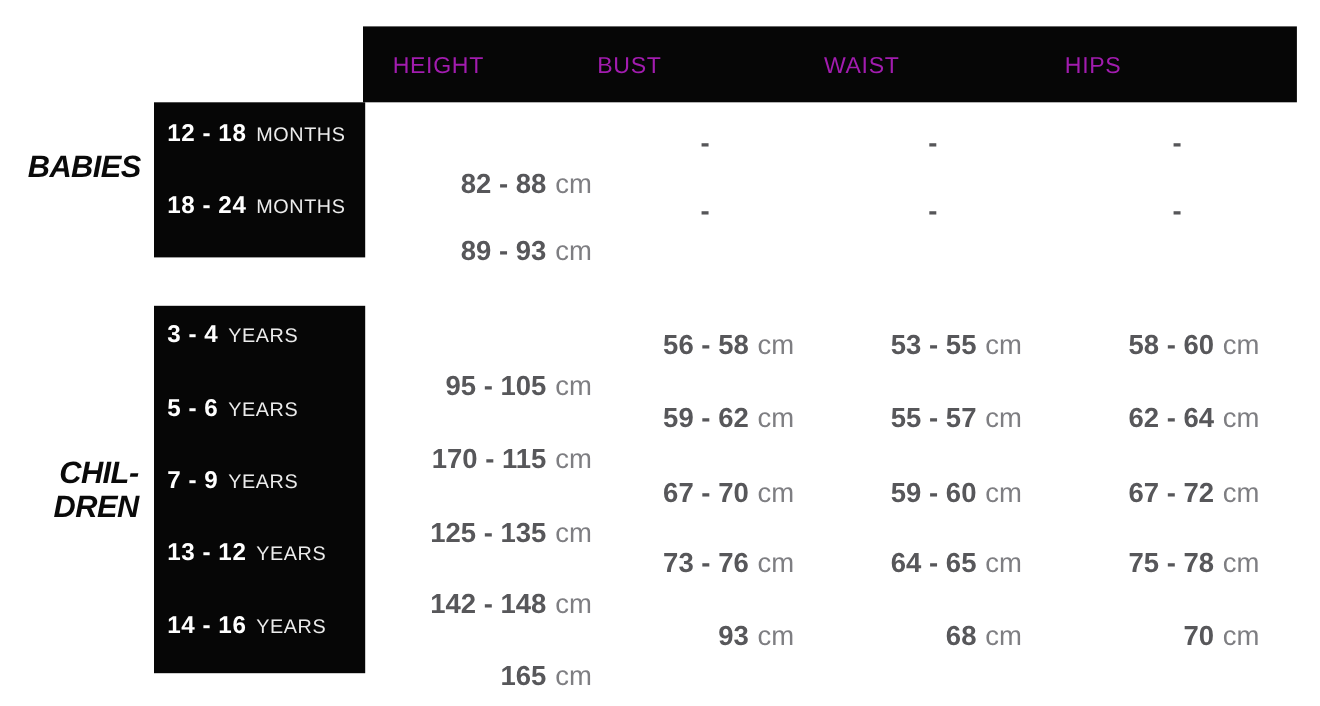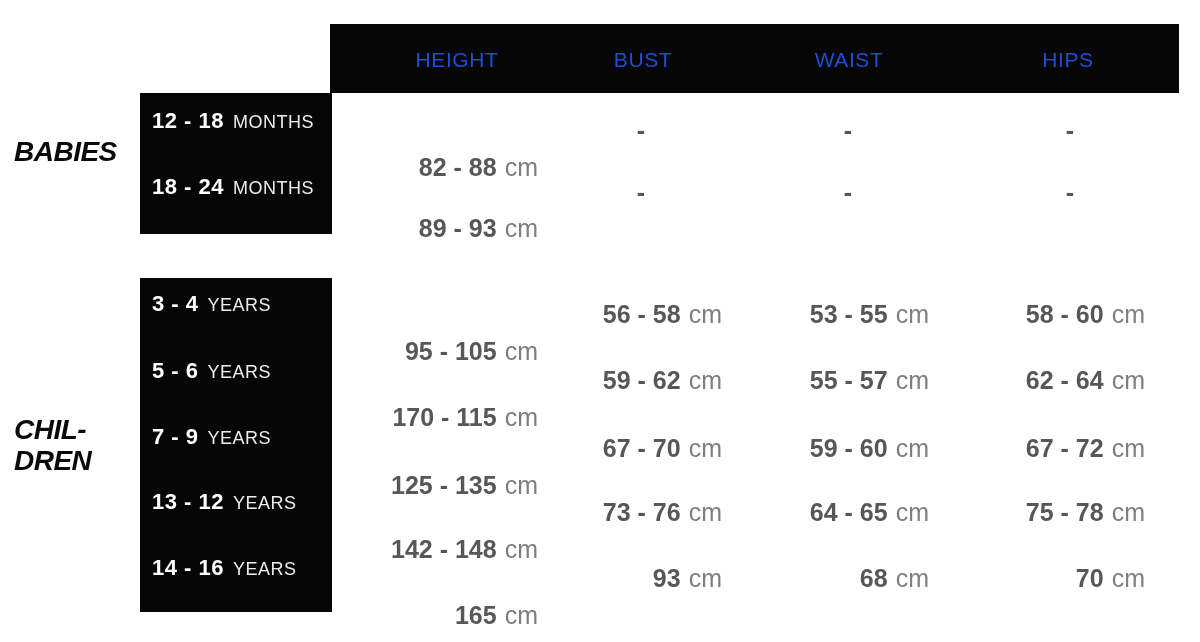--- a/index.html
+++ b/index.html
@@ -4,35 +4,35 @@
 <style>
   html,body{margin:0;padding:0;background:#fff;}
   .page{
     position:relative;width:1200px;height:642px;background:#ffffff;
     font-family:"Liberation Sans","DejaVu Sans",sans-serif;overflow:hidden;
   }
   
   .header-bar{position:absolute;left:330px;top:24px;width:849px;height:69px;background:#060606;}
   .col-head{
     position:absolute;top:44px;width:200px;height:32px;line-height:32px;
-    text-align:center;color:#1d4ed8;font-size:21px;font-weight:400;letter-spacing:.6px;
+    color:#a21caf;font-size:21px;font-weight:400;letter-spacing:.6px;
   }
   .col-head.height{left:357px;}
   .col-head.bust{left:543px;}
   .col-head.waist{left:749px;}
   .col-head.hips{left:968px;}
 
   
   .side-box{position:absolute;left:140px;width:192px;background:#060606;}
   .side-box.babies{top:93px;height:141px;}
   .side-box.children{top:278px;height:334px;}
 
   
   .group-label{
-    position:absolute;left:14px;text-align:left;color:#0a0a0a;
+    position:absolute;left:0;text-align:right;color:#0a0a0a;
     font-size:28px;font-weight:bold;font-style:italic;letter-spacing:-.5px;line-height:31px;
   }
   .group-label.babies{top:136px;width:128px;}
   .group-label.children{top:414px;width:126px;}
 
   
   .sz{position:absolute;left:152px;height:32px;line-height:32px;white-space:nowrap;}
   .sz .sz-num{color:#ffffff;font-size:22px;font-weight:bold;letter-spacing:.5px;}
   .sz .sz-unit{color:#ececec;font-size:18px;font-weight:400;letter-spacing:.5px;margin-left:9px;}
 

